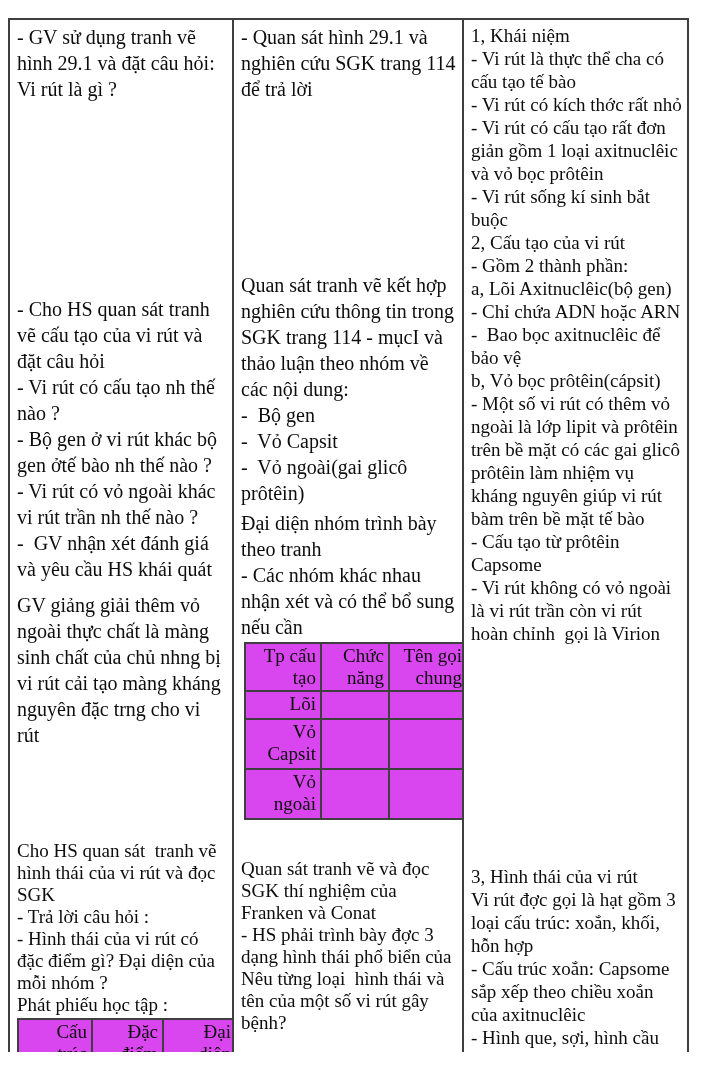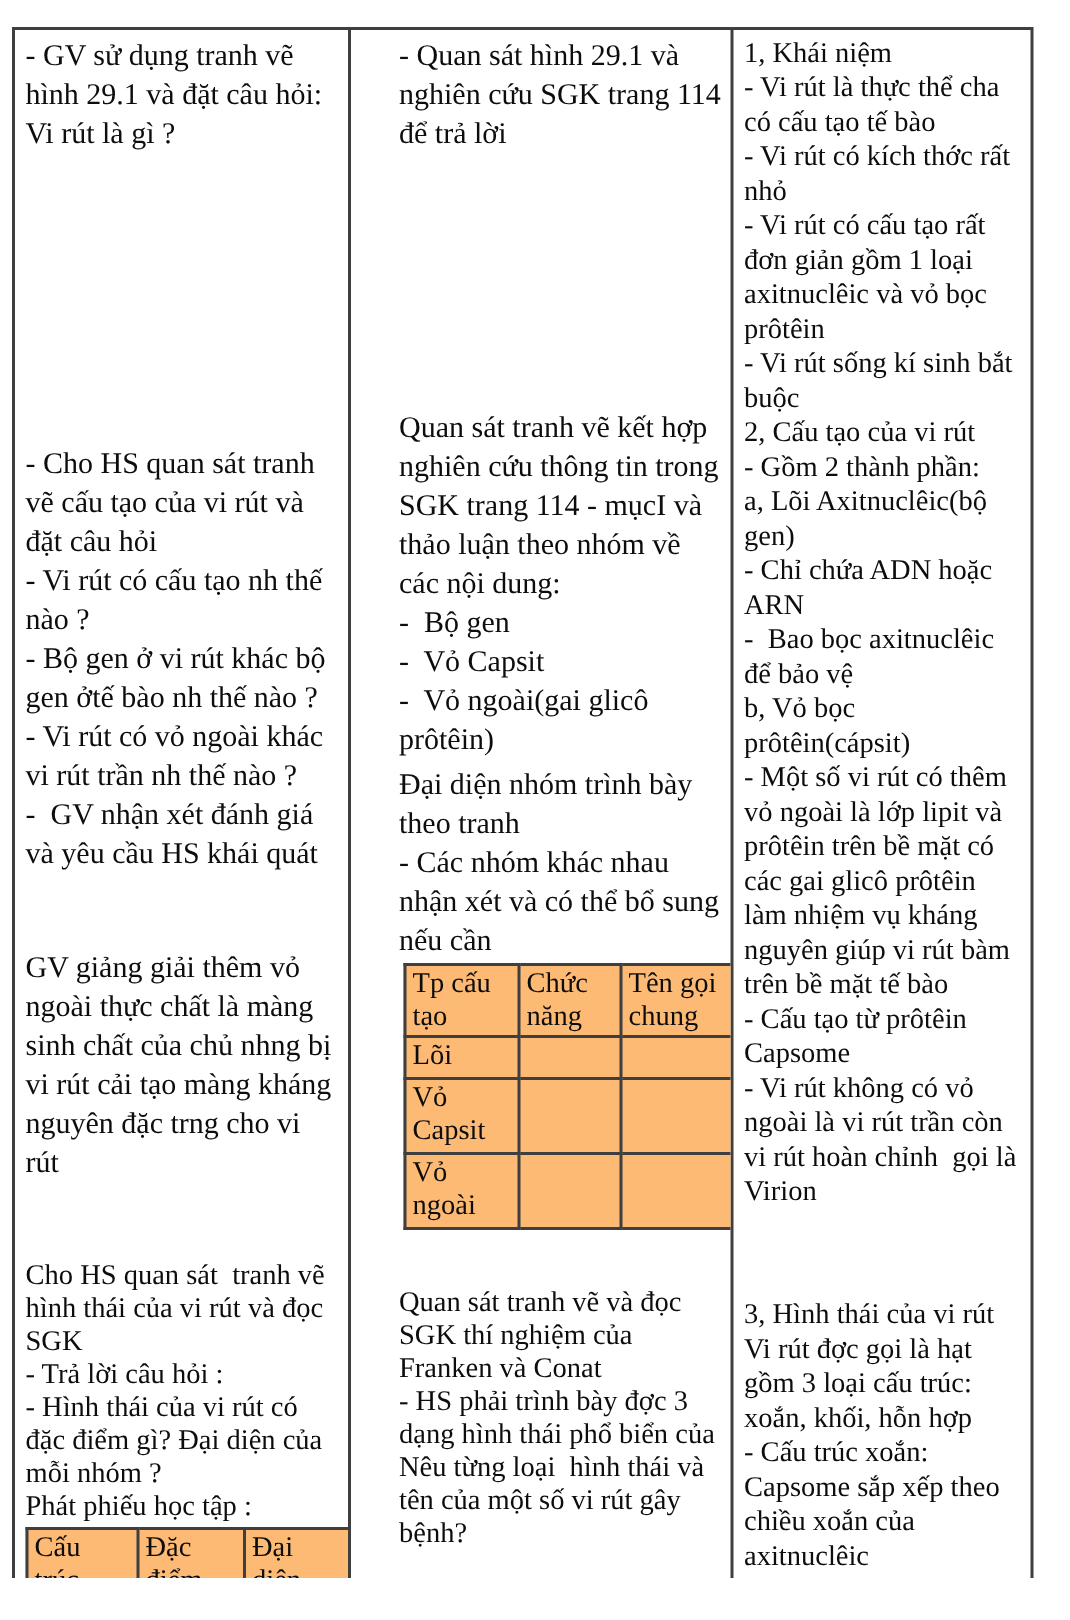--- a/index.html
+++ b/index.html
@@ -15,31 +15,32 @@
     position:absolute;left:8px;top:18px;
     width:681px;height:1051px;
     border:2px solid #3f3f3f;
     display:flex;
     box-sizing:border-box;
     overflow:hidden;
     background:#fff;
   }
   .cell{position:relative;overflow:hidden;box-sizing:border-box;}
   .c1{width:224px;border-right:2px solid #3f3f3f;}
-  .c2{width:230px;border-right:2px solid #3f3f3f;margin-left:25px;}
+  .c2{width:230px;border-right:2px solid #3f3f3f;}
   .c3{flex:1;}
   .blk{position:absolute;left:7px;right:5px;}
   .blk p{margin:0;white-space:pre-wrap;font-size:20px;line-height:26px;}
   .blk.tight p{font-size:19px;line-height:22px;}
   .c3 .blk p{font-size:19px;line-height:23px;}
   table.mini{
     border-collapse:collapse;
     table-layout:fixed;
     margin-top:2px;
-    background:#fdba74;
+    background:#d946ef;
+    text-align:right;
   }
   table.mini td{
     border:2px solid #3f3f3f;
     vertical-align:top;
     padding:1px 4px;
     font-size:19px;
     line-height:22px;
     white-space:pre-wrap;
     overflow:hidden;
   }
@@ -60,21 +61,21 @@
       <div class="blk" style="top:4px;">
         <p>- GV sử dụng tranh vẽ hình 29.1 và đặt câu hỏi: Vi rút là gì ?</p>
       </div>
       <div class="blk" style="top:276px;">
         <p>- Cho HS quan sát tranh vẽ cấu tạo của vi rút và đặt câu hỏi</p>
         <p>- Vi rút có cấu tạo nh thế nào ?</p>
         <p>- Bộ gen ở vi rút khác bộ gen ởtế bào nh thế nào ?</p>
         <p>- Vi rút có vỏ ngoài khác vi rút trần nh thế nào ?</p>
         <p>-  GV nhận xét đánh giá và yêu cầu HS khái quát</p>
       </div>
-      <div class="blk" style="top:572px;margin-top:40px;">
+      <div class="blk" style="top:572px;">
         <p>GV giảng giải thêm vỏ ngoài thực chất là màng sinh chất của chủ nhng bị vi rút cải tạo màng kháng nguyên đặc trng cho vi rút</p>
       </div>
       <div class="blk tight" style="top:800px;margin-top:20px;">
         <p>Cho HS quan sát  tranh vẽ hình thái của vi rút và đọc SGK</p>
         <p>- Trả lời câu hỏi :</p>
         <p>- Hình thái của vi rút có đặc điểm gì? Đại diện của mỗi nhóm ?</p>
         <p>Phát phiếu học tập :</p>
         <table class="mini ws">
           <tbody>
               <tr>

